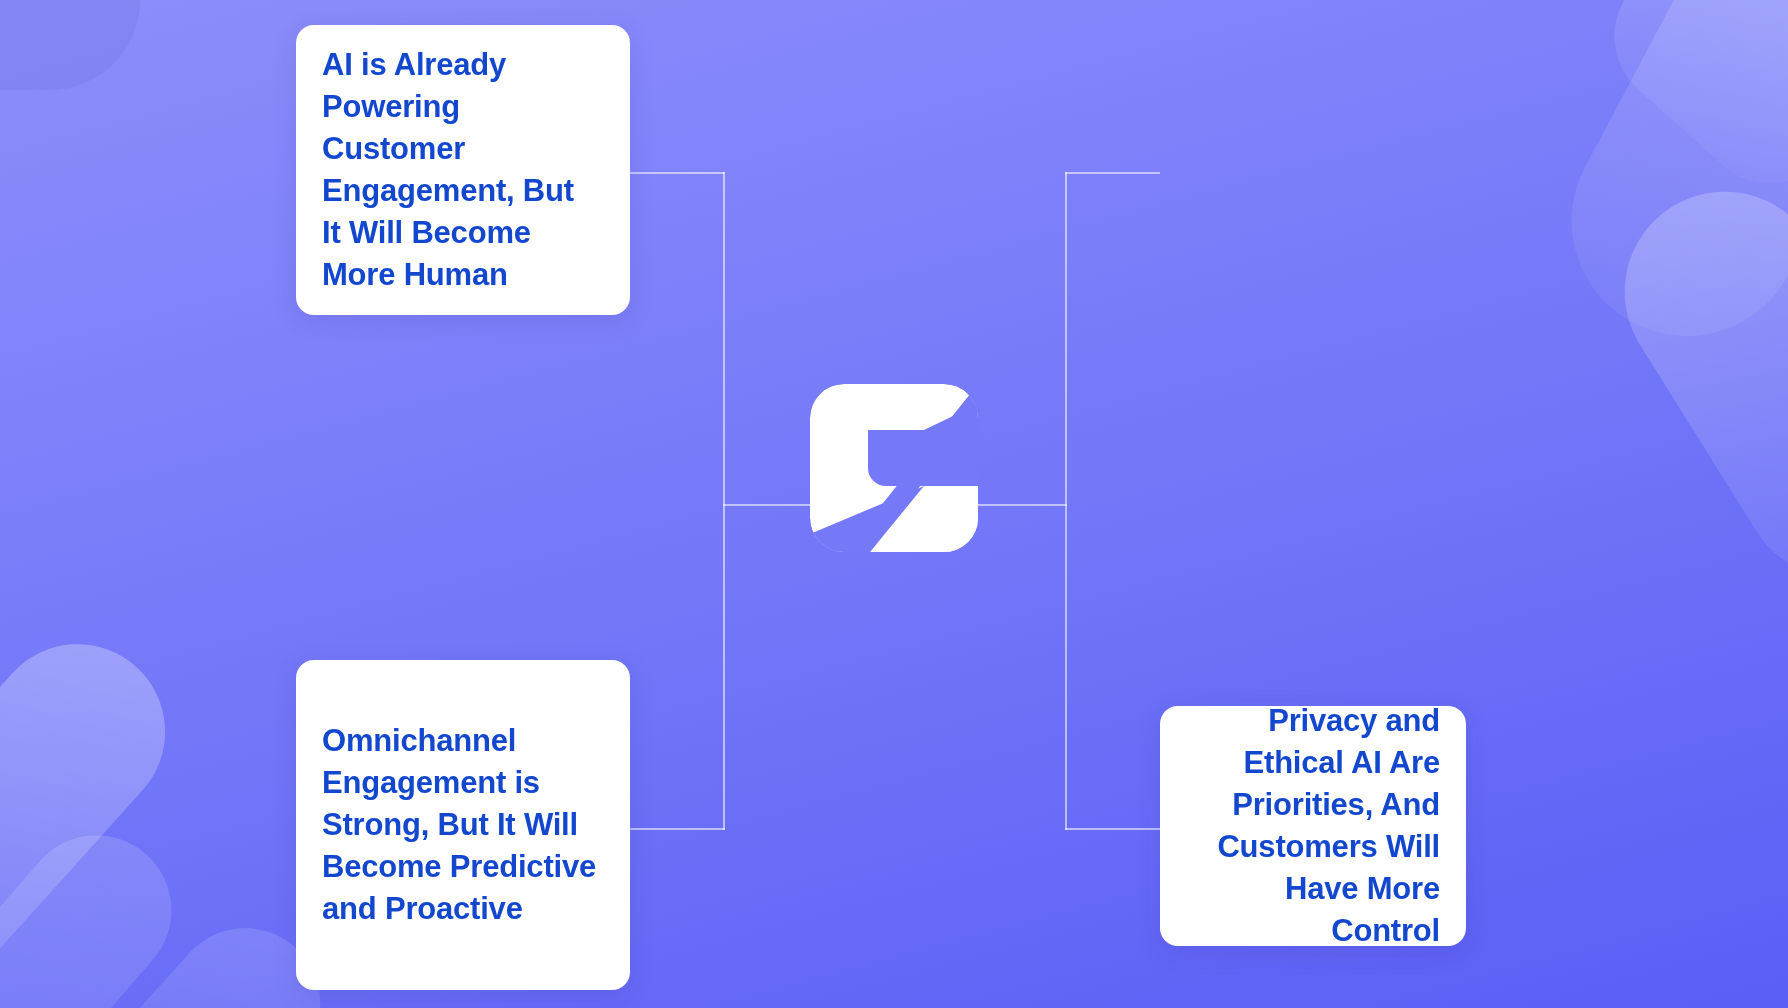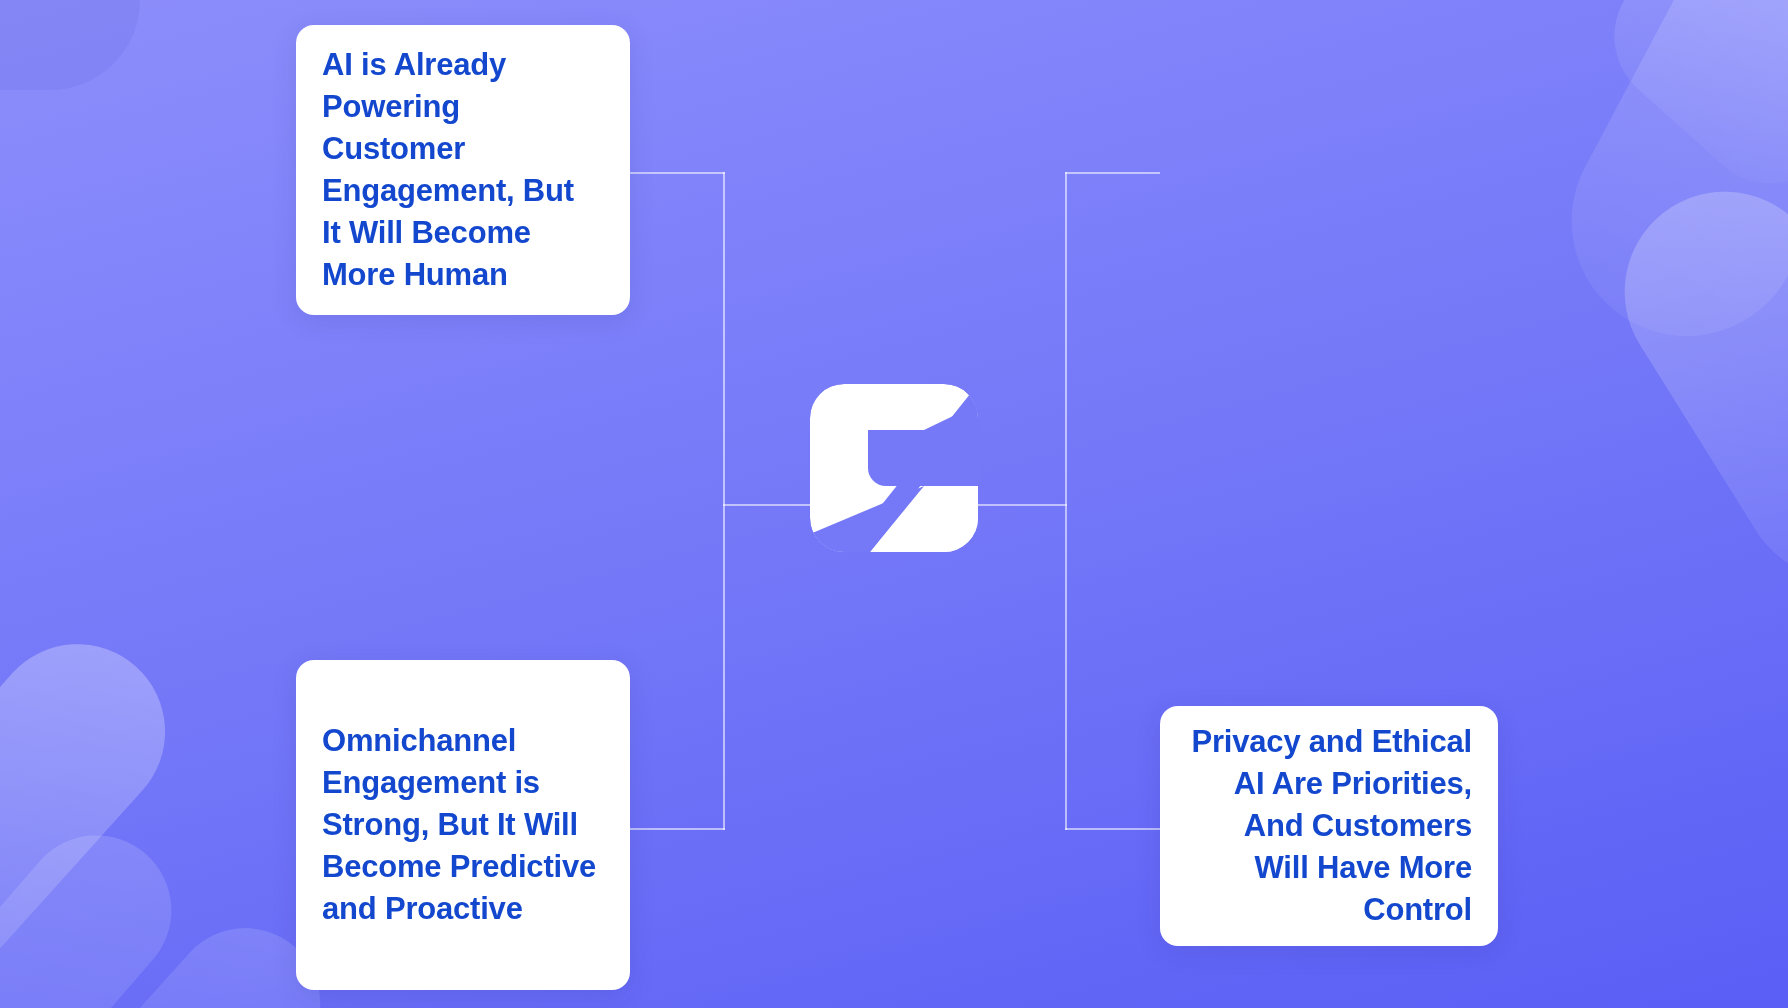--- a/index.html
+++ b/index.html
@@ -107,21 +107,21 @@
     letter-spacing: -0.2px;
     white-space: pre-line;
     width: 100%;
   }
   .align-left  { text-align: left; }
   .align-right { text-align: right; }
 
   #card-tl { left: 296px; top: 25px;  width: 334px; height: 290px; padding: 0 30px 0 26px; }
   #card-tr { left: 1157px; top: 50px;  width: 338px; height: 238px; padding: 0 26px 0 30px; }
   #card-bl { left: 296px; top: 660px; width: 334px; height: 330px; padding: 0 30px 0 26px; }
-  #card-br { left: 1160px; top: 706px; width: 338px; height: 240px; padding: 0 26px 0 30px; }
+  #card-br { left: 1160px; top: 706px; width: 306px; height: 240px; padding: 0 26px 0 30px; }
 </style>
 </head>
 <body>
 
 <div id="stage">
 
   <div class="blob blob-g"></div>
   <div class="blob blob-c"></div>
   <div class="blob blob-a"></div>
   <div class="blob blob-b"></div>

